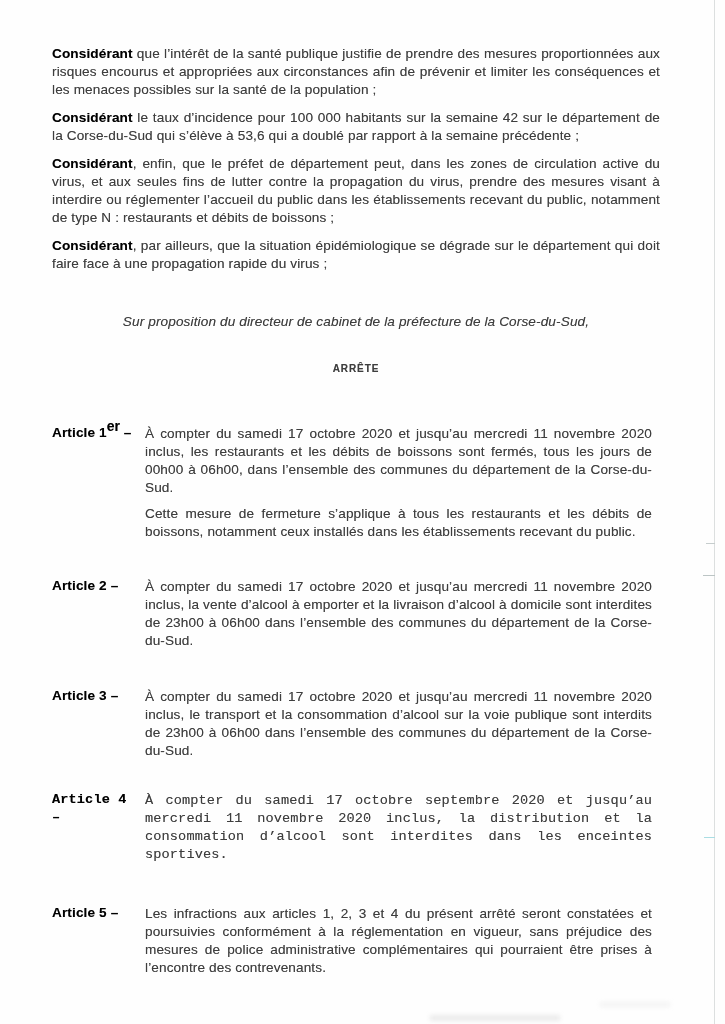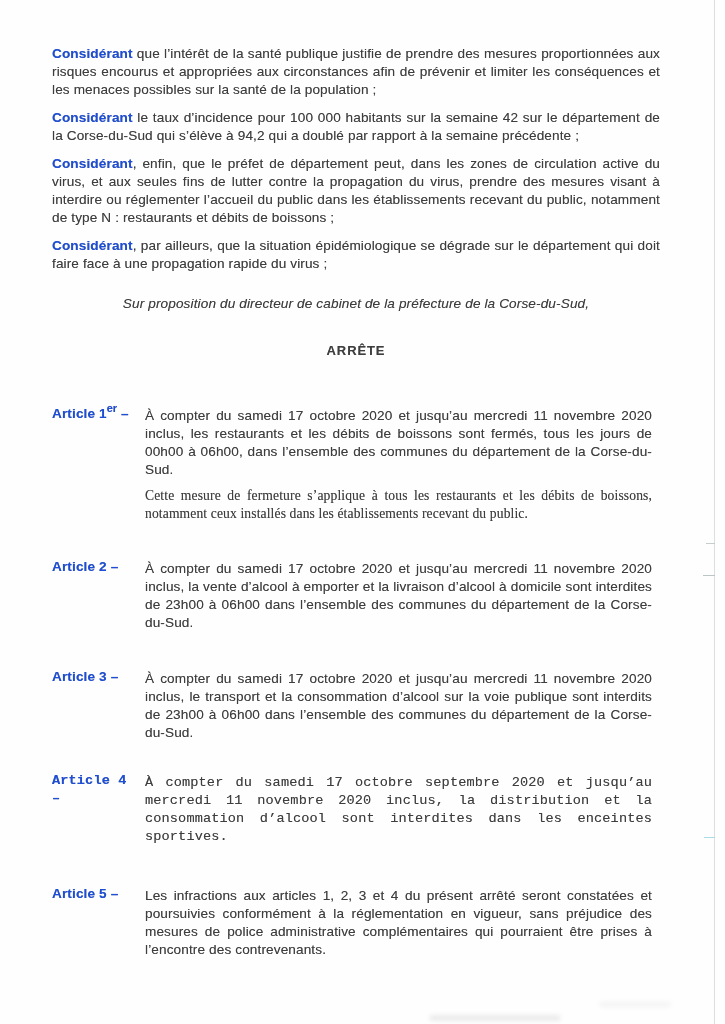--- a/index.html
+++ b/index.html
@@ -20,40 +20,40 @@
     width: 608px;
     font-size: 13.6px;
     line-height: 18px;
     letter-spacing: 0.12px;
     text-shadow: 0 0 0.5px rgba(62,62,62,0.5);
   }
   .para {
     margin: 0 0 10px 0;
     text-align: justify;
   }
-  .para strong, .article-label strong { color: #1d4ed8; font-weight: bold; }
+  .para strong, .article-label strong { color: #000000; font-weight: bold; }
   .proposition {
-    margin: 22px 0 0 0;
+    margin: 40px 0 0 0;
     text-align: center;
     font-style: italic;
   }
   .heading {
     margin: 29px 0 0 0;
     text-align: center;
-    font-size: 13px;
+    font-size: 10px;
     font-weight: bold;
     letter-spacing: 0.9px;
     line-height: 18px;
   }
   .article { display: flex; }
   .article-label { width: 85px; flex: none; font-weight: bold; }
-  .article-label sup { font-size: 11px; letter-spacing: 0; }
+  .article-label sup { font-size: 14px; letter-spacing: 0; }
   .article-body { flex: 1; text-align: justify; }
   .article-body p { margin: 8px; }
-  .article-body p + p { margin-top: 8px; font-family: Liberation Serif, serif; }
+  .article-body p + p { margin-top: 8px; }
   .article-1 { margin-top: 39px; }
   .article-2 { margin-top: 21px; }
   .article-3 { margin-top: 22px; }
   .article-4 { margin-top: 16px; font-family: Liberation Mono, monospace; }
   .article-5 { margin-top: 25px; }
   
   .scan-edge-line {
     position: absolute;
     right: 10px; top: 0; bottom: 0;
     width: 1px;
@@ -77,21 +77,21 @@
   }
 </style>
 </head>
 <body>
 
 <div class="page">
   <div class="content">
 
     <p class="para"><strong>Considérant</strong><span> que l’intérêt de la santé publique justifie de prendre des mesures proportionnées aux risques encourus et appropriées aux circonstances afin de prévenir et limiter les conséquences et les menaces possibles sur la santé de la population ;</span></p>
 
-    <p class="para"><strong>Considérant</strong><span> le taux d’incidence pour 100 000 habitants sur la semaine 42 sur le département de la Corse-du-Sud qui s’élève à 94,2 qui a doublé par rapport à la semaine précédente ;</span></p>
+    <p class="para"><strong>Considérant</strong><span> le taux d’incidence pour 100 000 habitants sur la semaine 42 sur le département de la Corse-du-Sud qui s’élève à 53,6 qui a doublé par rapport à la semaine précédente ;</span></p>
 
 
     <p class="para"><strong>Considérant</strong><span>, enfin, que le préfet de département peut, dans les zones de circulation active du virus, et aux seules fins de lutter contre la propagation du virus, prendre des mesures visant à interdire ou réglementer l’accueil du public dans les établissements recevant du public, notamment de type N : restaurants et débits de boissons ;</span></p>
 
     <p class="para"><strong>Considérant</strong><span>, par ailleurs, que la situation épidémiologique se dégrade sur le département qui doit faire face à une propagation rapide du virus ;</span></p>
 
     <p class="proposition">Sur proposition du directeur de cabinet de la préfecture de la Corse-du-Sud,</p>
 
     <h1 class="heading">ARRÊTE</h1>
 

